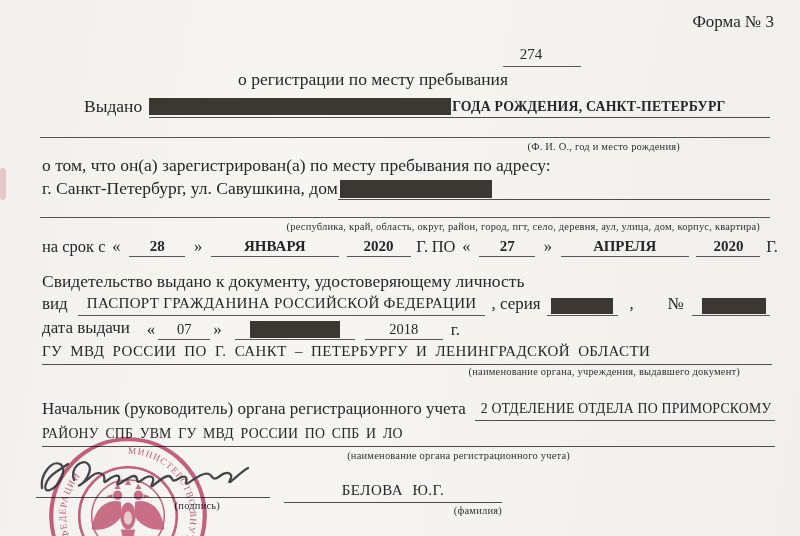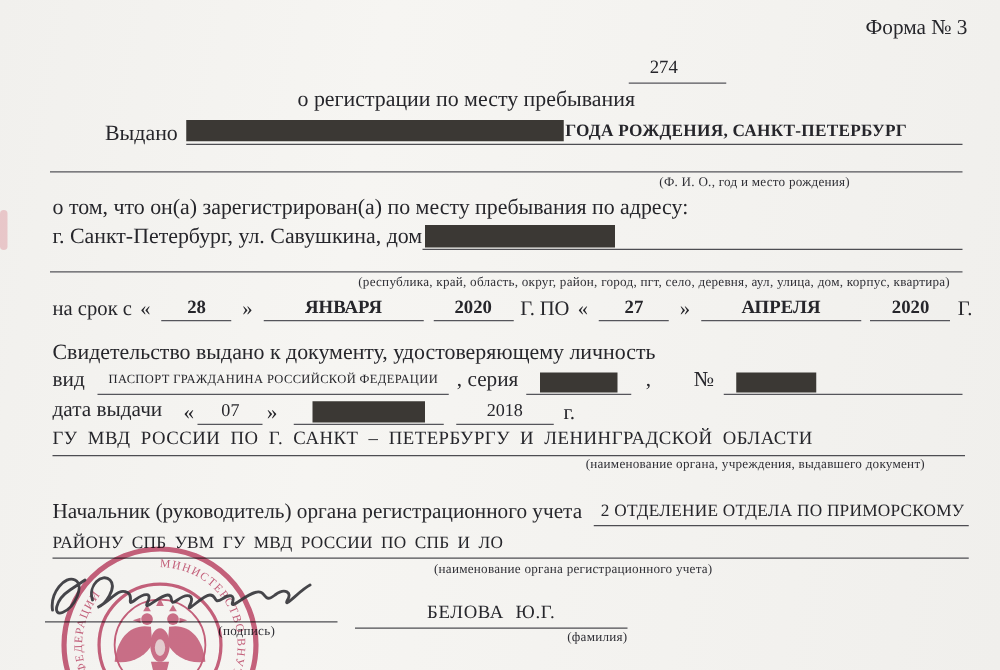--- a/index.html
+++ b/index.html
@@ -13,21 +13,21 @@
   .q{padding:0 3px}
   .bv{font-weight:bold;font-size:15px}
   .slot{border-bottom:1.3px solid #55555b;text-align:center;padding:0 4px 1px 4px}
 
   .form-no{top:12px;right:26px;font-size:17px}
   .title{top:45px;left:252px;font-size:19.5px;letter-spacing:3px}
   .cert-slot{top:46px;left:503px;width:78px;height:21px;border-bottom:1.3px solid #55555b;
              font-size:15px;text-align:center;padding-right:22px;box-sizing:border-box}
   .subtitle{top:69px;left:238px;font-size:17.5px}
 
-  .row-issued{top:96px;left:84px;right:30px;display:flex;align-items:flex-start;font-size:17.5px}
+  .row-issued{top:96px;left:84px;right:30px;display:flex;align-items:center;font-size:17.5px}
   .row-issued .lbl{margin-right:7px;padding-bottom:2px;white-space:nowrap}
   .issued-line{flex:1;display:flex;align-items:flex-end;border-bottom:1.4px solid #4d4d52;padding-bottom:2px;gap:1px}
   .bar-name{width:302px;height:17px}
   .issued-suffix{font-weight:bold;font-size:13.8px;letter-spacing:.2px;white-space:nowrap;line-height:17px}
 
   .rule-fio{top:137px;left:40px;right:30px}
   .cap-fio{top:141px;left:60px;right:120px}
 
   .para-reg{top:155px;left:42px;font-size:17.5px}
   .row-addr{top:178px;left:42px;right:30px;display:flex;align-items:flex-end;font-size:17.5px}
@@ -42,21 +42,21 @@
             justify-content:space-between;font-size:16.5px;white-space:nowrap}
   .row-term .slot{margin:0 2px}
   .slot-day{min-width:48px}
   .slot-month{min-width:120px}
   .slot-year{min-width:56px}
 
   .para-doc{top:271px;left:42px;font-size:17.5px}
 
   .row-vid{top:294px;left:42px;right:30px;display:flex;align-items:flex-end;font-size:17px}
   .row-vid .lbl{margin-right:10px;padding-bottom:2px}
-  .slot-passport{font-size:10px;letter-spacing:.3px;white-space:nowrap;line-height:19px;padding:0 9px 2px 9px}
+  .slot-passport{font-size:15px;letter-spacing:.3px;white-space:nowrap;line-height:19px;padding:0 9px 2px 9px}
   .series-lbl{margin:0 6px;padding-bottom:2px;white-space:nowrap}
   .slot-series{width:76px;display:flex;justify-content:center;align-items:flex-end}
   .bar-series{width:62px;height:16px}
   .comma{margin:0 12px;padding-bottom:2px}
   .num-lbl{margin:0 8px 2px 22px}
   .slot-number{flex:1;display:flex;align-items:flex-end;justify-content:flex-start}
   .bar-number{width:64px;height:16px;margin-left:6px}
 
   .row-date{top:318px;left:42px;display:flex;align-items:flex-end;font-size:17px}
   .row-date .lbl{margin-right:14px;padding-bottom:2px}

